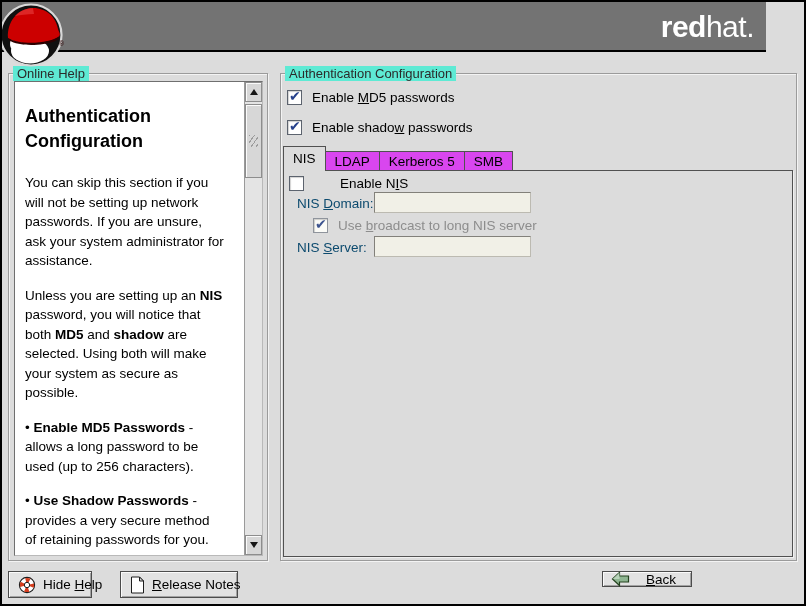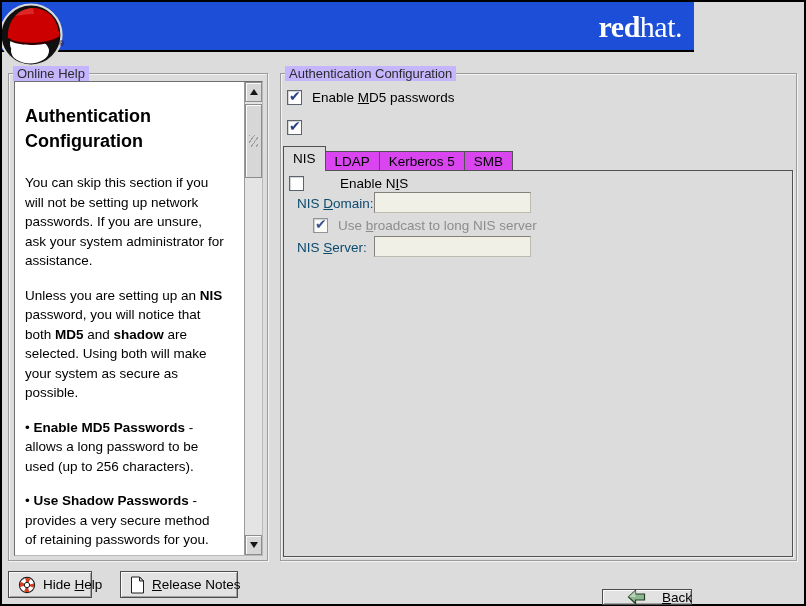--- a/index.html
+++ b/index.html
@@ -2,29 +2,29 @@
 <html><head>
 <meta charset="utf-8">
 <style>
   * { margin:0; padding:0; box-sizing:border-box; }
   html,body { width:806px; height:606px; }
   body { font-family:"Liberation Sans","DejaVu Sans",sans-serif; background:#dcdcdc; position:relative; overflow:hidden; }
 
   .window { position:absolute; inset:0; width:806px; height:606px; background:#dcdcdc; border:2px solid #000; }
 
   
-  .banner { position:absolute; left:0; top:0; width:692px; height:50px; background:#1d4ed8; border-bottom:2px solid #000;font-family:Liberation Serif, serif; }
+  .banner { position:absolute; left:0; top:0; width:764px; height:50px; background:#737373; border-bottom:2px solid #000; }
   .brand { position:absolute; right:12px; top:8px; color:#fff; font-size:30px; letter-spacing:-0.5px; }
   .brand .b { font-weight:bold; }
   .brand .l { font-weight:normal; }
   .logo { position:absolute; left:0; top:0; width:64px; height:68px; z-index:4; }
 
   
   .frame { position:absolute; border:1px solid #9b9b9b; box-shadow:1px 1px 0 #f3f3f3, inset 1px 1px 0 #f3f3f3; }
-  .frame-label { position:absolute; top:-8px; left:4px; background:#c4b5fd; padding:0 4px; font-size:13px; color:#2b2b2b; line-height:15px; white-space:nowrap; }
+  .frame-label { position:absolute; top:-8px; left:4px; background:#5eead4; padding:0 4px; font-size:13px; color:#2b2b2b; line-height:15px; white-space:nowrap; }
 
   .help-frame { left:6px; top:71px; width:260px; height:488px; }
   .auth-frame { left:278px; top:71px; width:517px; height:488px; }
 
   
   .help-view { position:absolute; left:5px; top:7px; width:249px; height:475px; background:#fff;
                border:1px solid; border-color:#6f6f6f #b9b9b9 #b9b9b9 #6f6f6f; display:flex; }
   .help-text { flex:1; overflow:hidden; padding:12px 4px 0 10px; font-size:13.5px; line-height:19.5px; color:#000; }
   .help-text h1 { font-size:18px; line-height:25px; margin:10px 0 19px 0; font-weight:bold; }
   .help-text p { margin:0 16px 15px 0; }
@@ -67,21 +67,21 @@
                 border:1px solid; border-color:#82807a #bcbab1 #bcbab1 #82807a; font-size:13px; padding:0 4px;
                 color:#555; outline:none; }
 
   
   .btn { position:absolute; height:27px; background:#e2e2e2; border:1px solid #4c4c4c;
          box-shadow:inset 1px 1px 0 #fafafa, inset -1px -1px 0 #a2a2a2;
          display:flex; align-items:center; padding:0 9px; gap:7px; font-size:13.5px; color:#000; cursor:default; }
   .btn .lbl { white-space:nowrap; }
   .btn-hide-help { left:6px; top:569px; width:84px; }
   .btn-release { left:118px; top:569px; width:118px; }
-  .btn-back { left:600px; top:569px; width:90px; height:16px; gap:16px; padding:0 24px;margin-top:18px; }
+  .btn-back { left:600px; top:569px; width:90px; height:16px; gap:16px; padding:0 8px; }
   .btn-next { left:710px; top:569px; width:90px; height:28px; gap:16px; padding:0 12px;
               outline:1px dotted #3e3e3e; outline-offset:1px; }
   .icon { display:flex; align-items:center; }
 </style>
 </head>
 <body>
 
 <div class="window">
 
   <div class="banner">
@@ -124,20 +124,21 @@
   <div class="frame auth-frame">
     <span class="frame-label">Authentication Configuration</span>
 
     <label class="cbrow" style="left:6px; top:16px;">
       <span class="cb on"></span>
       <span><span>Enable </span><span class="seg-u">M</span><span>D5 passwords</span></span>
     </label>
 
     <label class="cbrow" style="left:6px; top:46px;">
       <span class="cb on"></span>
+      <span><span>Enable shado</span><span class="seg-u">w</span><span> passwords</span></span>
     </label>
 
     <div class="tabs">
       <span class="tab active">NIS</span>
       <span class="tab">LDAP</span>
       <span class="tab">Kerberos 5</span>
       <span class="tab">SMB</span>
     </div>
 
     <div class="tab-panel">

